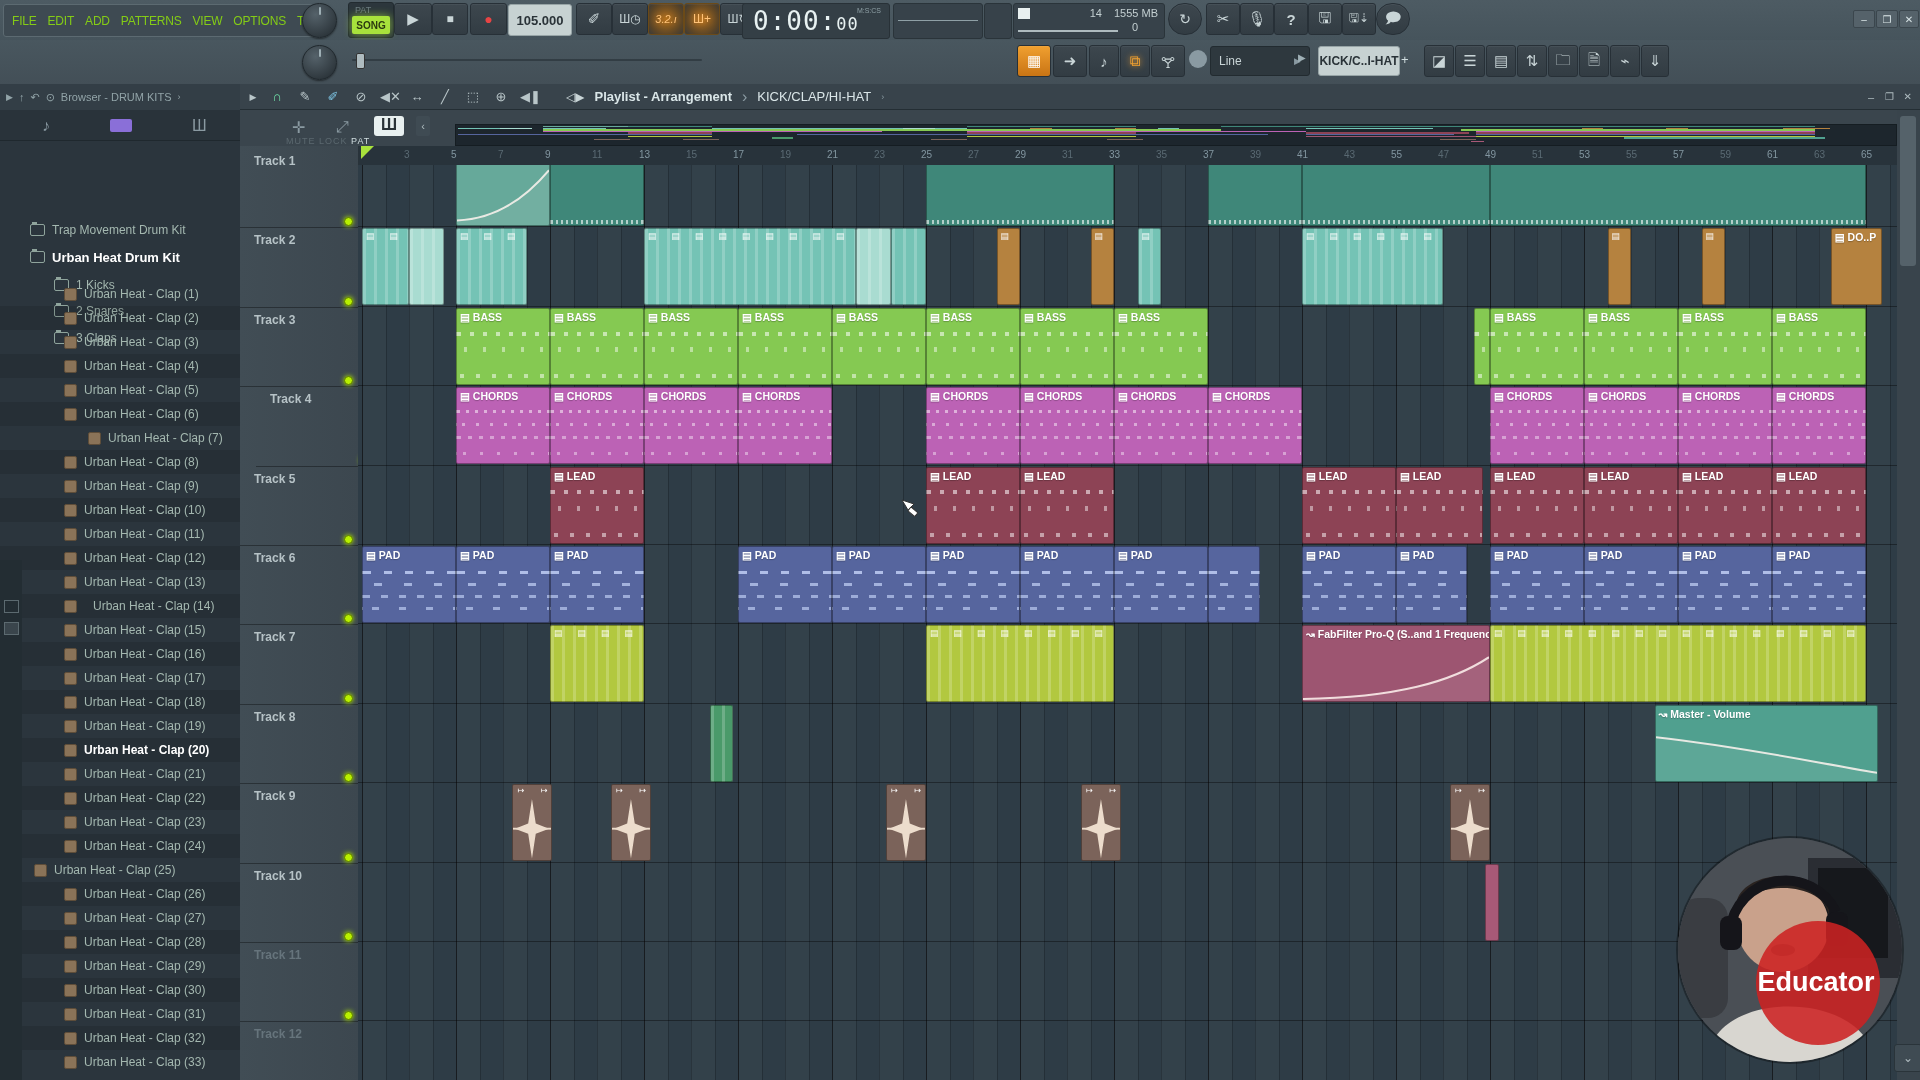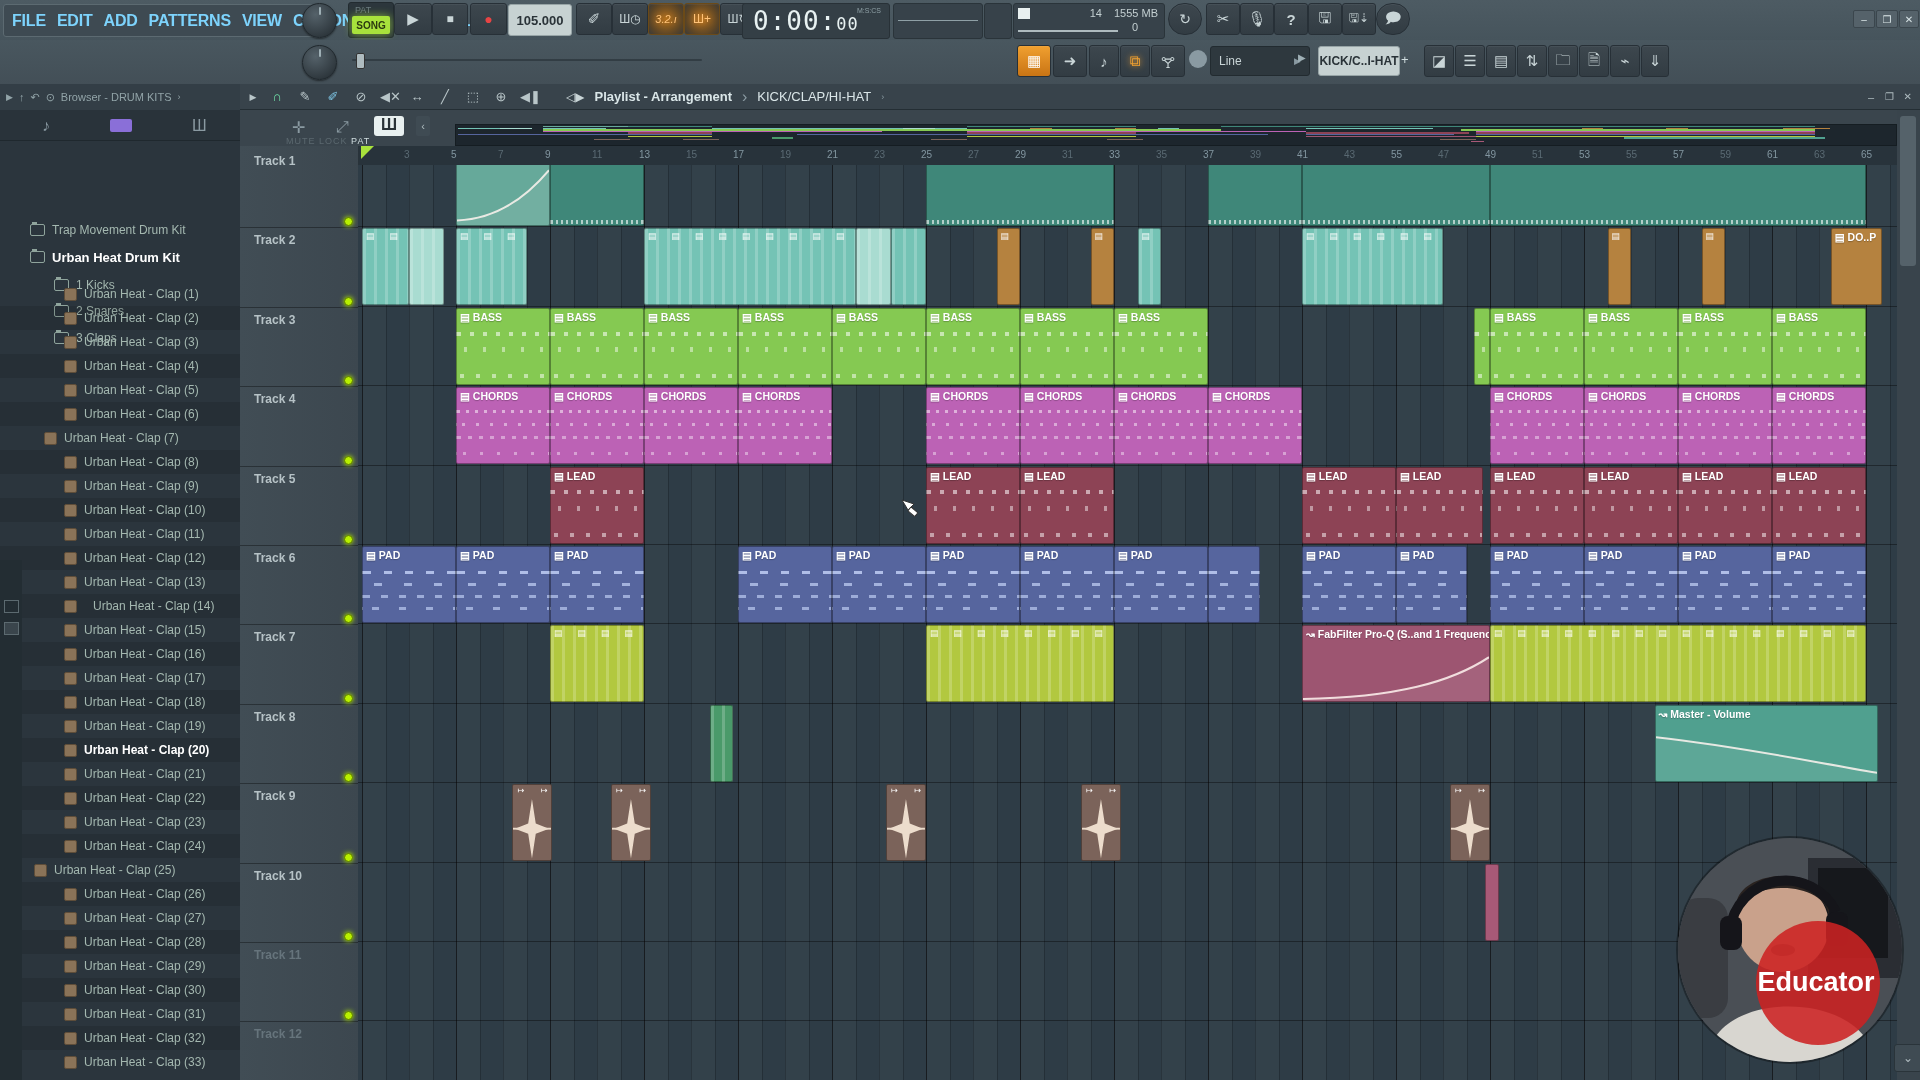--- a/index.html
+++ b/index.html
@@ -4,21 +4,21 @@
 <style>
   html,body{margin:0;padding:0;background:#222;}
   #app{position:relative;width:1920px;height:1080px;background:#48565e;
        font-family:"Liberation Sans",sans-serif;overflow:hidden;color:#cdd8da;
        -webkit-font-smoothing:antialiased;}
   .abs{position:absolute;}
   
   #topbar1{left:0;top:0;width:1920px;height:40px;background:linear-gradient(#4d5b63,#46545c);}
   #topbar2{left:0;top:40px;width:1920px;height:44px;background:linear-gradient(#49575f,#434f57);border-bottom:1px solid #333d44;}
   #menubar{left:3px;top:4px;width:292px;height:31px;display:flex;align-items:center;padding:0 8px;gap:11px;background:#3e4a52;border:1px solid #5c6a71;border-radius:3px;}
-  .menu-item{font-size:16px;font-weight:bold;color:#7dd3fc;letter-spacing:-0.2px;cursor:default;}
+  .menu-item{font-size:12px;font-weight:normal;color:#84cc16;letter-spacing:-0.2px;cursor:default;}
   .knob{width:33px;height:33px;border-radius:50%;background:radial-gradient(circle at 38% 32%,#55626a,#2e373d 75%);border:1px solid #20282d;box-shadow:0 1px 2px rgba(0,0,0,.5);}
   .knob:after{content:"";position:absolute;left:50%;top:3px;width:2px;height:8px;background:#9fb0b6;margin-left:-1px;border-radius:1px;}
   .tbtn{position:absolute;height:30px;border-radius:3px;background:linear-gradient(#3d474e,#323c43);border:1px solid #273037;
         display:flex;align-items:center;justify-content:center;color:#c9d5d7;font-size:15px;box-shadow:0 1px 1px rgba(255,255,255,.06) inset;}
   .tbtn.orange{background:radial-gradient(circle,#a86a1e 0%,#5c4526 70%,#3a3a38 100%);color:#ffc277;text-shadow:0 0 7px #ff9d2e;border-color:#6b4a18;}
   .lcd{background:#c7d2d2;color:#2a3338;border-radius:3px;border:1px solid #97a4a6;font-weight:bold;display:flex;align-items:center;justify-content:center;}
   #timebox{left:742px;top:3px;width:146px;height:34px;background:#343f46;border:1px solid #283137;border-radius:3px;}
   #timetext{font-family:"DejaVu Sans Mono",monospace;font-size:26px;color:#e8f2f2;letter-spacing:1px;}
   #timeunit{font-size:7px;color:#8fa0a6;}
   .scope{background:#37424a;border:1px solid #2a343a;border-radius:3px;}
@@ -311,21 +311,21 @@
           <span>Urban Heat - Clap (4)</span>
         </div>
         <div class="brow" style="top: 294px; padding-left: 64px;">
           <span class="smp-ic"></span>
           <span>Urban Heat - Clap (5)</span>
         </div>
         <div class="brow" style="top: 318px; padding-left: 64px; background: rgba(0, 0, 0, 0.1);">
           <span class="smp-ic"></span>
           <span>Urban Heat - Clap (6)</span>
         </div>
-        <div class="brow" style="top: 342px; padding-left: 44px;">
+        <div class="brow" style="top: 342px; padding-left: 88px;">
           <span class="smp-ic"></span>
           <span>Urban Heat - Clap (7)</span>
         </div>
         <div class="brow" style="top: 366px; padding-left: 64px; background: rgba(0, 0, 0, 0.1);">
           <span class="smp-ic"></span>
           <span>Urban Heat - Clap (8)</span>
         </div>
         <div class="brow" style="top: 390px; padding-left: 64px;">
           <span class="smp-ic"></span>
           <span>Urban Heat - Clap (9)</span>
@@ -589,21 +589,21 @@
         <div class="led" style="top: 69.4px;"></div>
       </div>
       <div style="position: absolute; left: 0px; top: 81.4px; width: 118px; height: 79.4px; border-bottom: 1px solid rgba(0, 0, 0, 0.35);">
         <span class="tname" style="top: 6px;">Track 2</span>
         <div class="led" style="top: 69.4px;"></div>
       </div>
       <div style="position: absolute; left: 0px; top: 160.8px; width: 118px; height: 79.4px; border-bottom: 1px solid rgba(0, 0, 0, 0.35);">
         <span class="tname" style="top: 6px;">Track 3</span>
         <div class="led" style="top: 69.4px;"></div>
       </div>
-      <div style="position: absolute; left: 0px; top: 240.2px; width: 118px; height: 79.4px; border-bottom: 1px solid rgba(0, 0, 0, 0.35);">
+      <div style="position: absolute; left: 16px; top: 240.2px; width: 118px; height: 79.4px; border-bottom: 1px solid rgba(0, 0, 0, 0.35);">
         <span class="tname" style="top: 6px;">Track 4</span>
         <div class="led" style="top: 69.4px;"></div>
       </div>
       <div style="position: absolute; left: 0px; top: 319.6px; width: 118px; height: 79.4px; border-bottom: 1px solid rgba(0, 0, 0, 0.35);">
         <span class="tname" style="top: 6px;">Track 5</span>
         <div class="led" style="top: 69.4px;"></div>
       </div>
       <div style="position: absolute; left: 0px; top: 399px; width: 118px; height: 79.4px; border-bottom: 1px solid rgba(0, 0, 0, 0.35);">
         <span class="tname" style="top: 6px;">Track 6</span>
         <div class="led" style="top: 69.4px;"></div>

